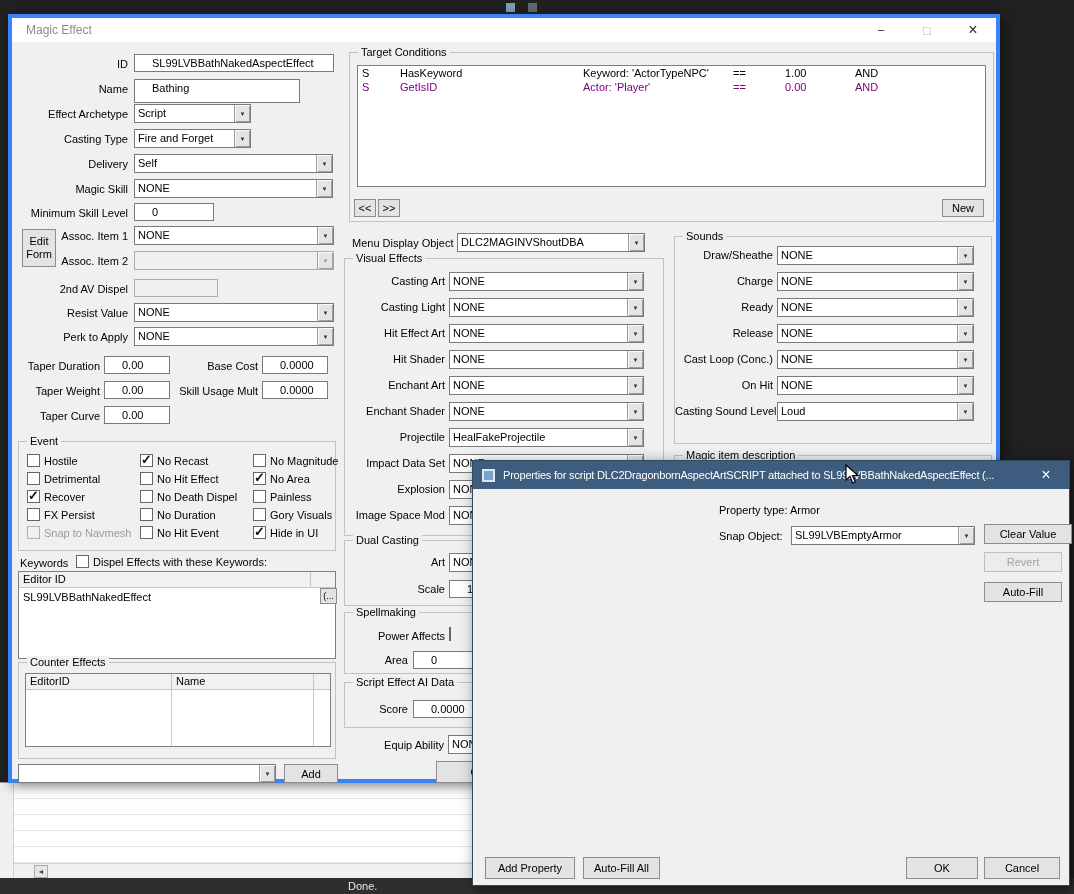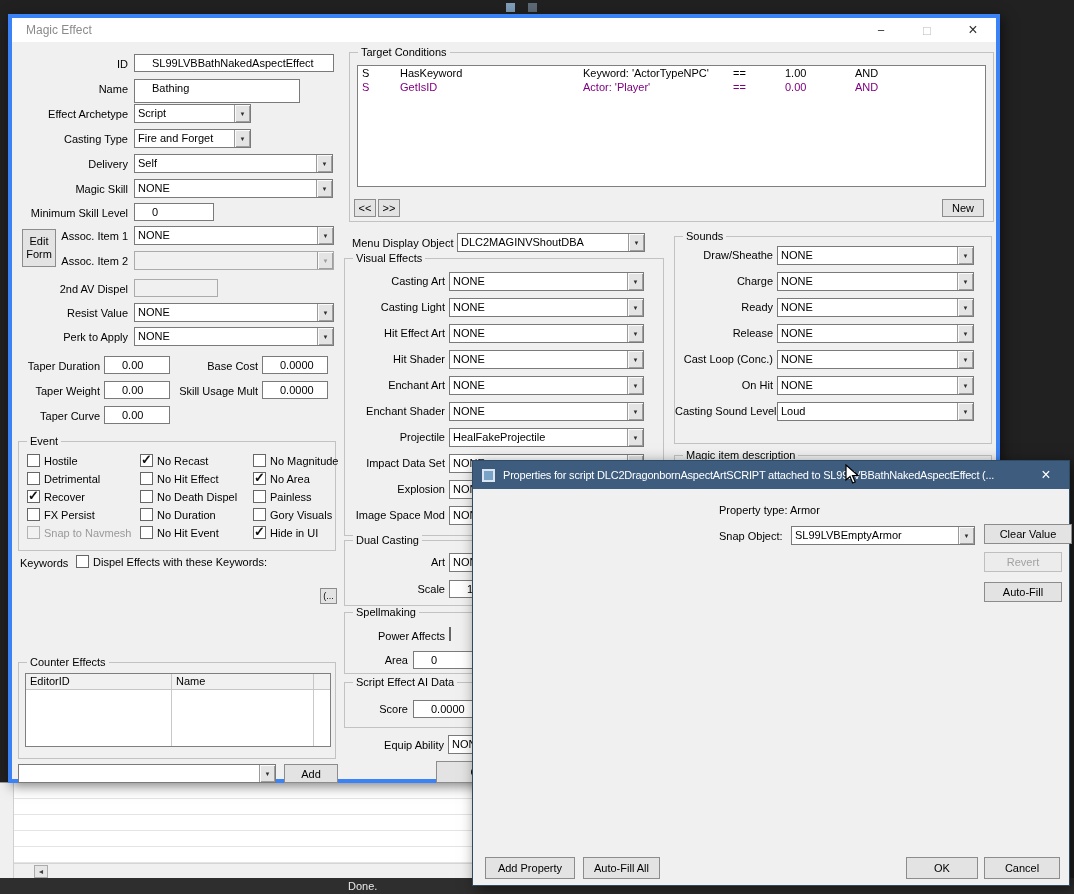--- a/index.html
+++ b/index.html
@@ -199,20 +199,27 @@
         <span class="cb checked"></span>
         <span>Hide in UI</span>
       </div>
   </div>
 
   <span class="lbl" style="left:8px;top:539px">Keywords</span>
   <div class="cbi" style="left:64px;top:537px">
     <span class="cb"></span>
     <span>Dispel Effects with these Keywords:</span>
   </div>
+  <div class="listbox" style="left:6px;top:553px;width:318px;height:88px">
+    <div class="hdr">
+      <div class="hdrcell" style="width:292px">Editor ID</div>
+      <div class="hdrcell" style="width:24px;border-right:none"></div>
+    </div>
+    <div class="lbl" style="left:4px;top:19px">SL99LVBBathNakedEffect</div>
+  </div>
   <div class="btn" style="left:308px;top:570px;width:17px;height:16px;font-size:9px">(...</div>
 
   <div class="gb" style="left:6px;top:644px;width:318px;height:97px">
     <span class="gbt">Counter Effects</span>
     <div class="listbox" style="left:6px;top:10px;width:306px;height:74px">
       <div class="hdr">
         <div class="hdrcell" style="width:146px">EditorID</div>
         <div class="hdrcell" style="width:142px">Name</div>
         <div class="hdrcell" style="width:16px;border-right:none"></div>
       </div>

